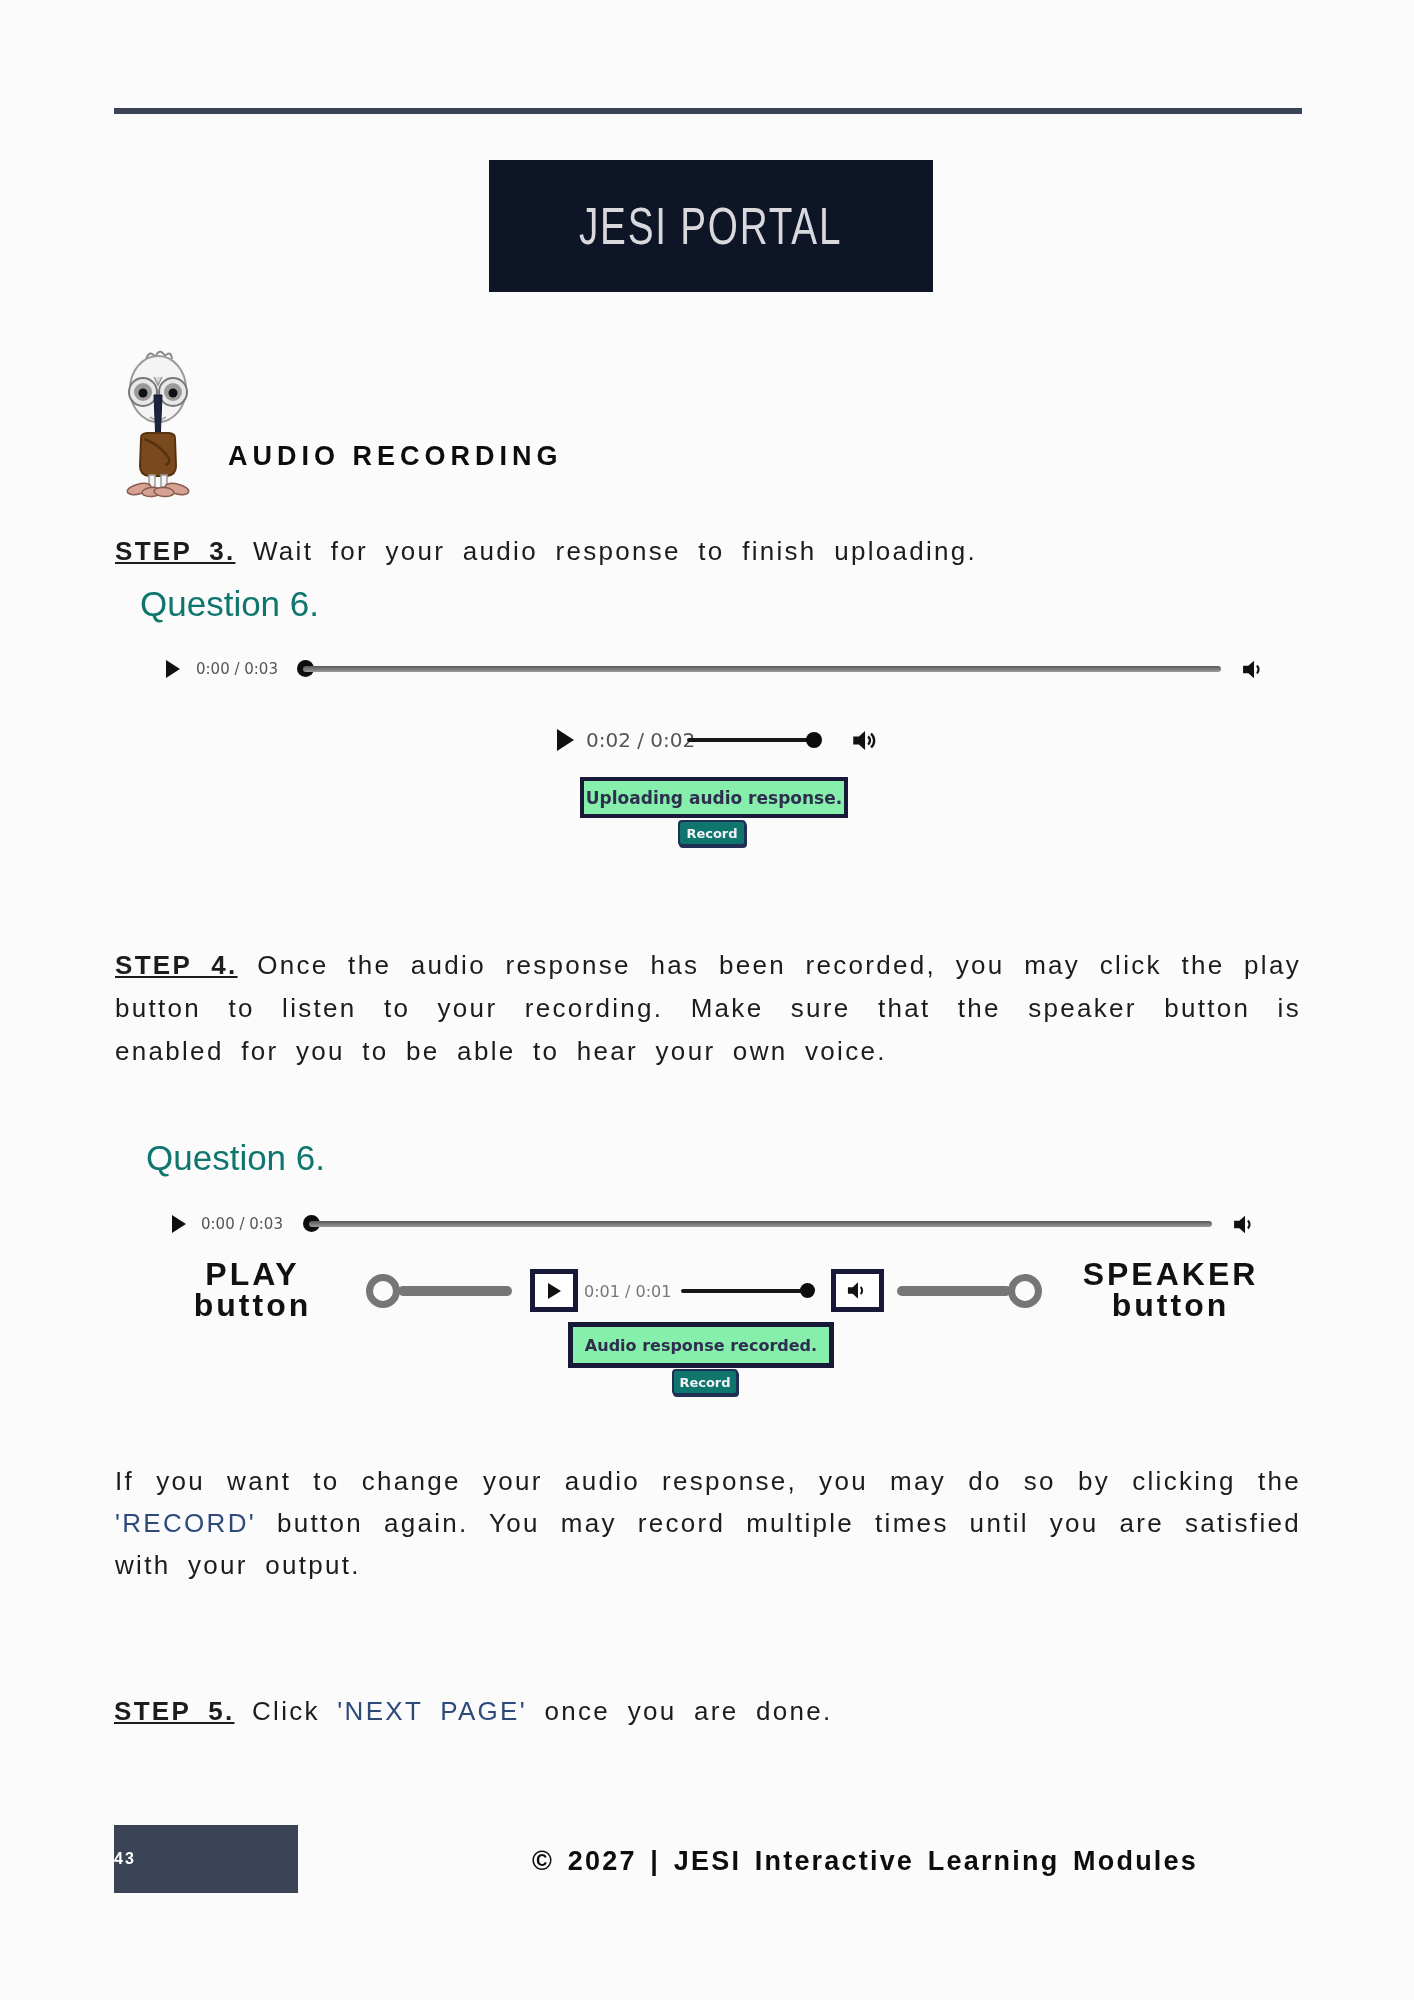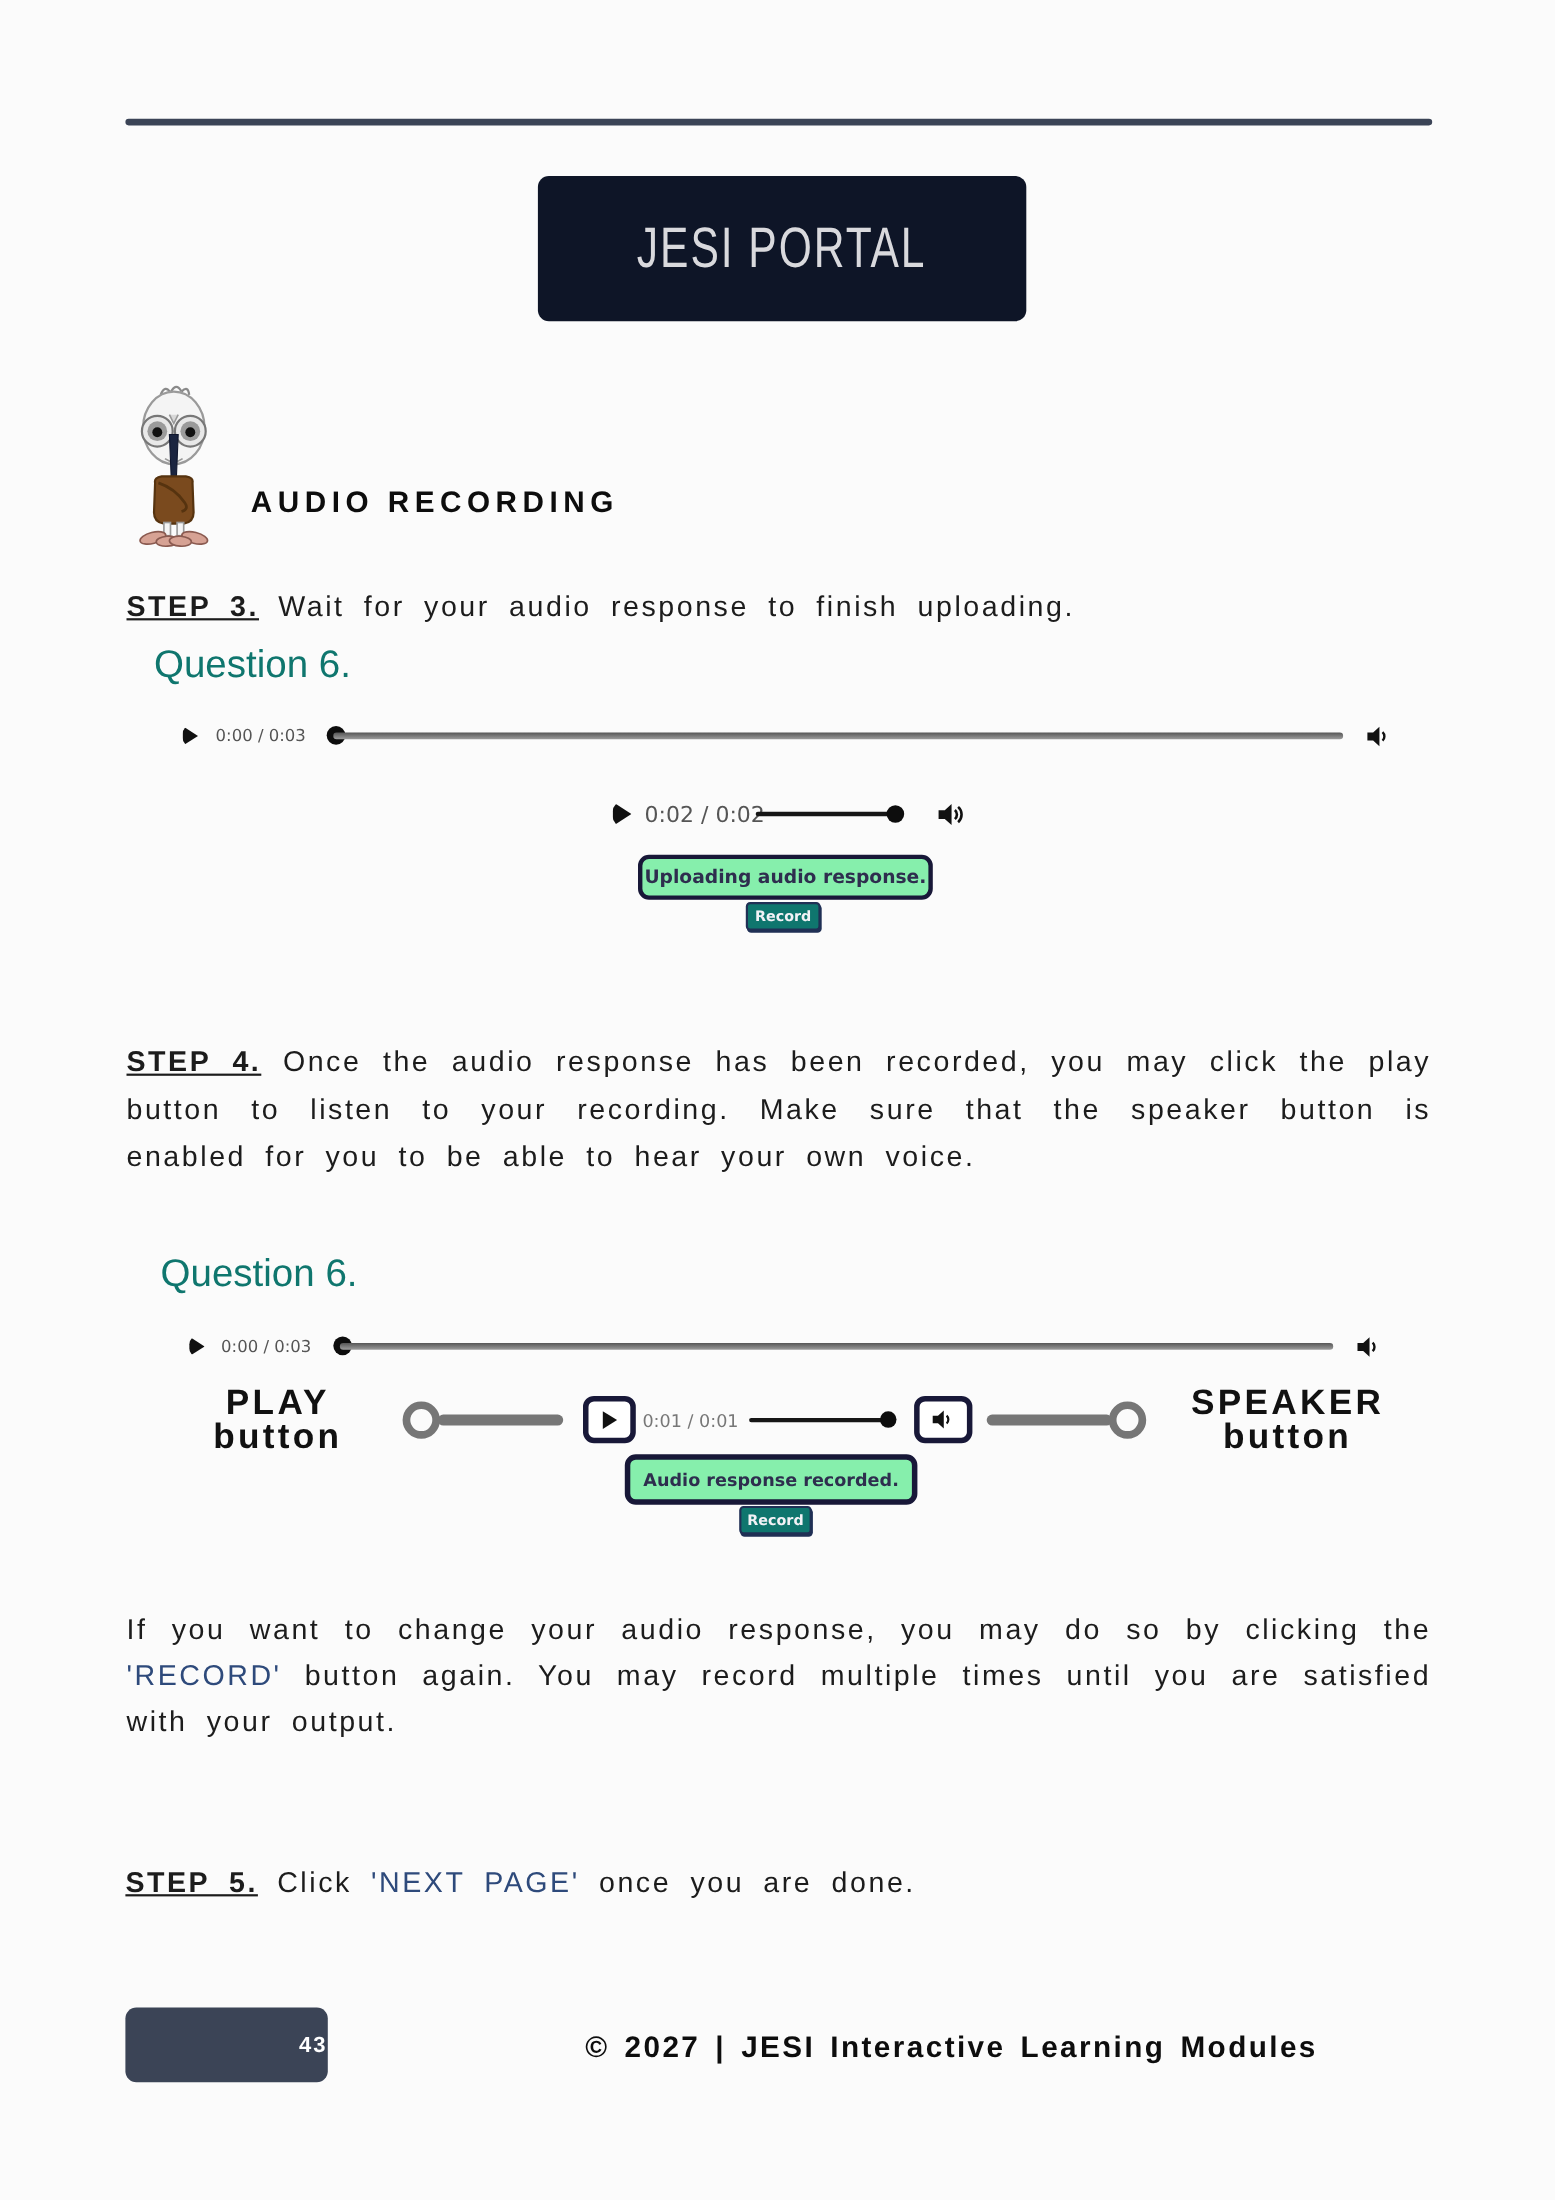--- a/index.html
+++ b/index.html
@@ -1,18 +1,18 @@
 <!DOCTYPE html>
 <html><head>
 <meta charset="utf-8">
 <style>
   html,body{margin:0;padding:0;background:#e9e9e9;}
   #page{position:relative;width:1414px;height:2000px;background:#fbfbfb;overflow:hidden;
         font-family:"Liberation Sans",sans-serif;color:#1c1c1c;}
-  .abs{position:absolute;border-radius:10px;}
+  .abs{position:absolute;}
 
   
   .top-rule{left:114px;top:108px;width:1188px;height:6px;background:#3b4456;}
   .title-box{left:489px;top:160px;width:444px;height:132px;background:#0e1527;
              display:flex;align-items:center;justify-content:center;}
   .title-text{color:#d9d9dd;font-size:44px;font-weight:500;letter-spacing:2px;
               transform:scale(0.88,1.18);white-space:nowrap;}
 
   
   .mascot{left:108px;top:346px;width:100px;height:152px;}
@@ -48,22 +48,22 @@
   .recordbtn{background:#0f766e;border:2px solid #203055;border-radius:4px;box-shadow:1px 2px 0 #203055;
              color:#f2f2f6;font-family:"DejaVu Sans",sans-serif;font-size:13px;font-weight:600;
              display:flex;align-items:center;justify-content:center;}
 
   .ring{box-sizing:content-box;width:20px;height:20px;border:7px solid #767676;border-radius:50%;background:transparent;}
   .conn{height:10px;border-radius:5px;background:#767676;}
   .ann{font-size:32px;font-weight:800;letter-spacing:3px;line-height:31px;text-align:center;color:#111;}
 
   
   .pagebox{left:114px;top:1825px;width:184px;height:68px;background:#3b4456;
-           display:flex;align-items:center;justify-content:flex-end;color:#fff;
-           font-size:20px;font-weight:700;letter-spacing:2px;}
+           display:flex;align-items:center;justify-content:flex-start;color:#fff;
+           font-size:16px;font-weight:700;letter-spacing:2px;}
   .copyright{left:340px;top:1846px;width:1050px;text-align:center;font-size:27px;font-weight:800;
              letter-spacing:2.2px;word-spacing:4px;color:#0d0d0d;line-height:30px;}
 
   .spk{display:block;}
 </style>
 </head>
 <body>
 
 <div id="page">
 

